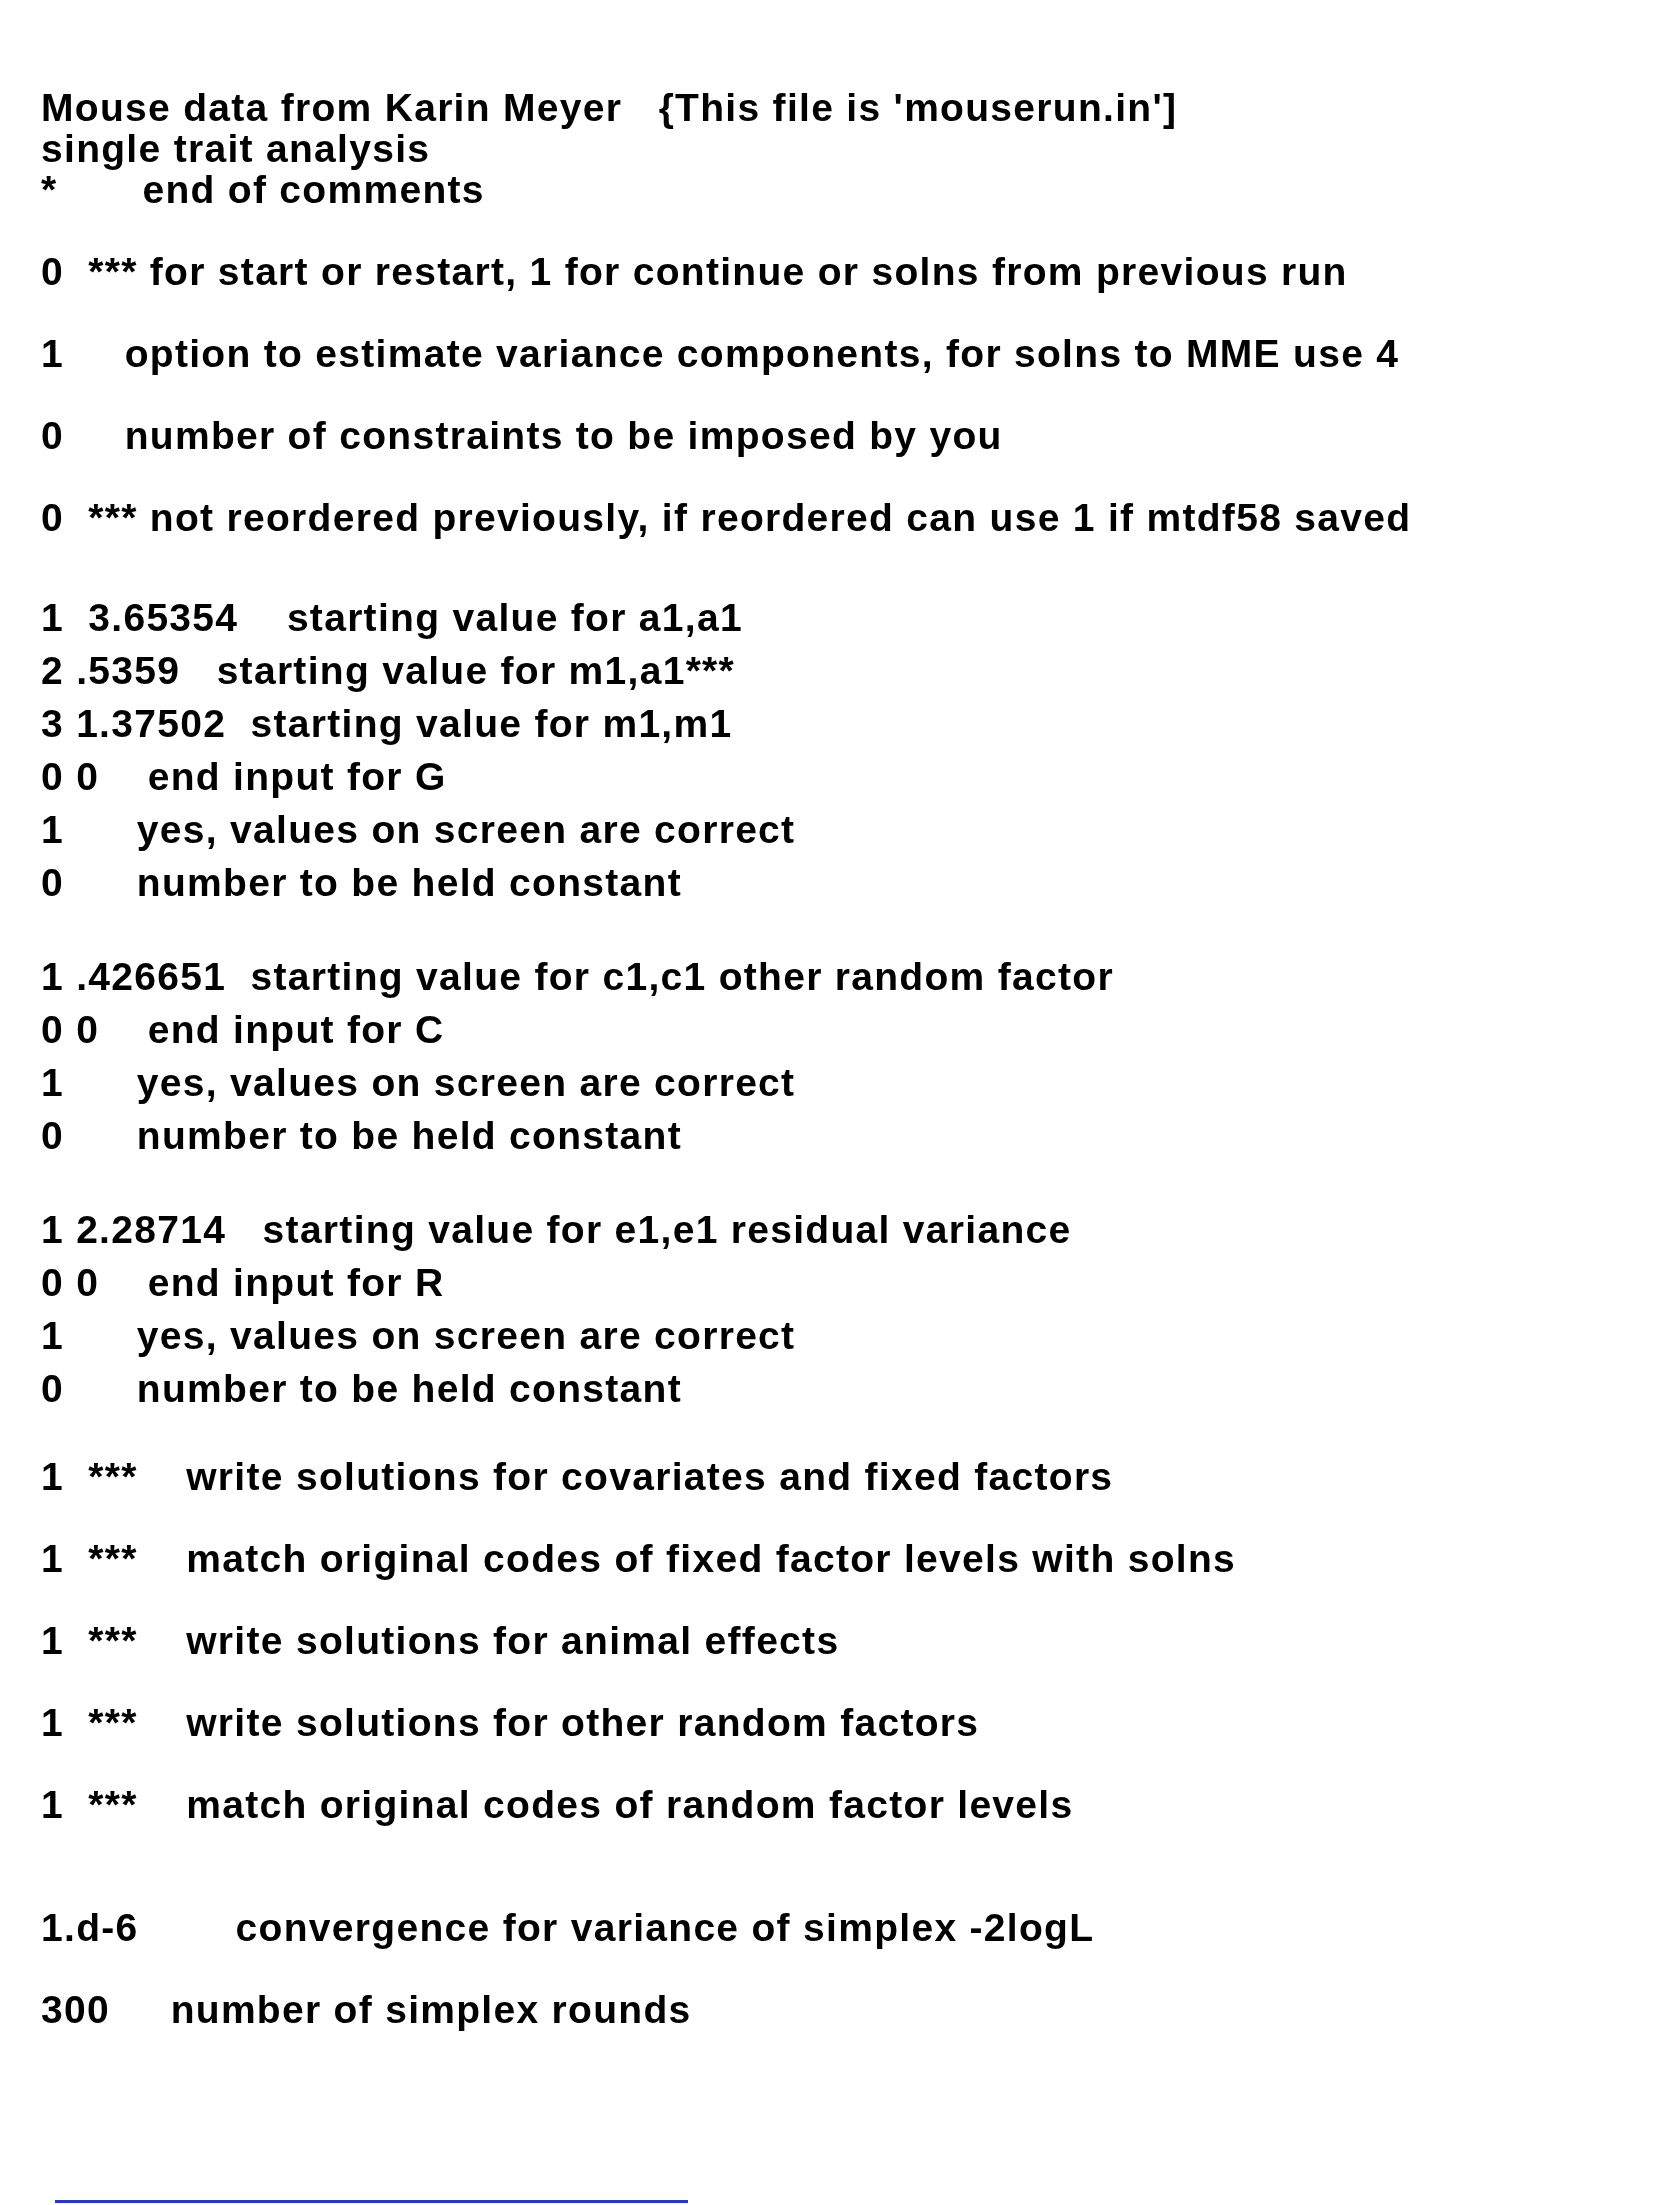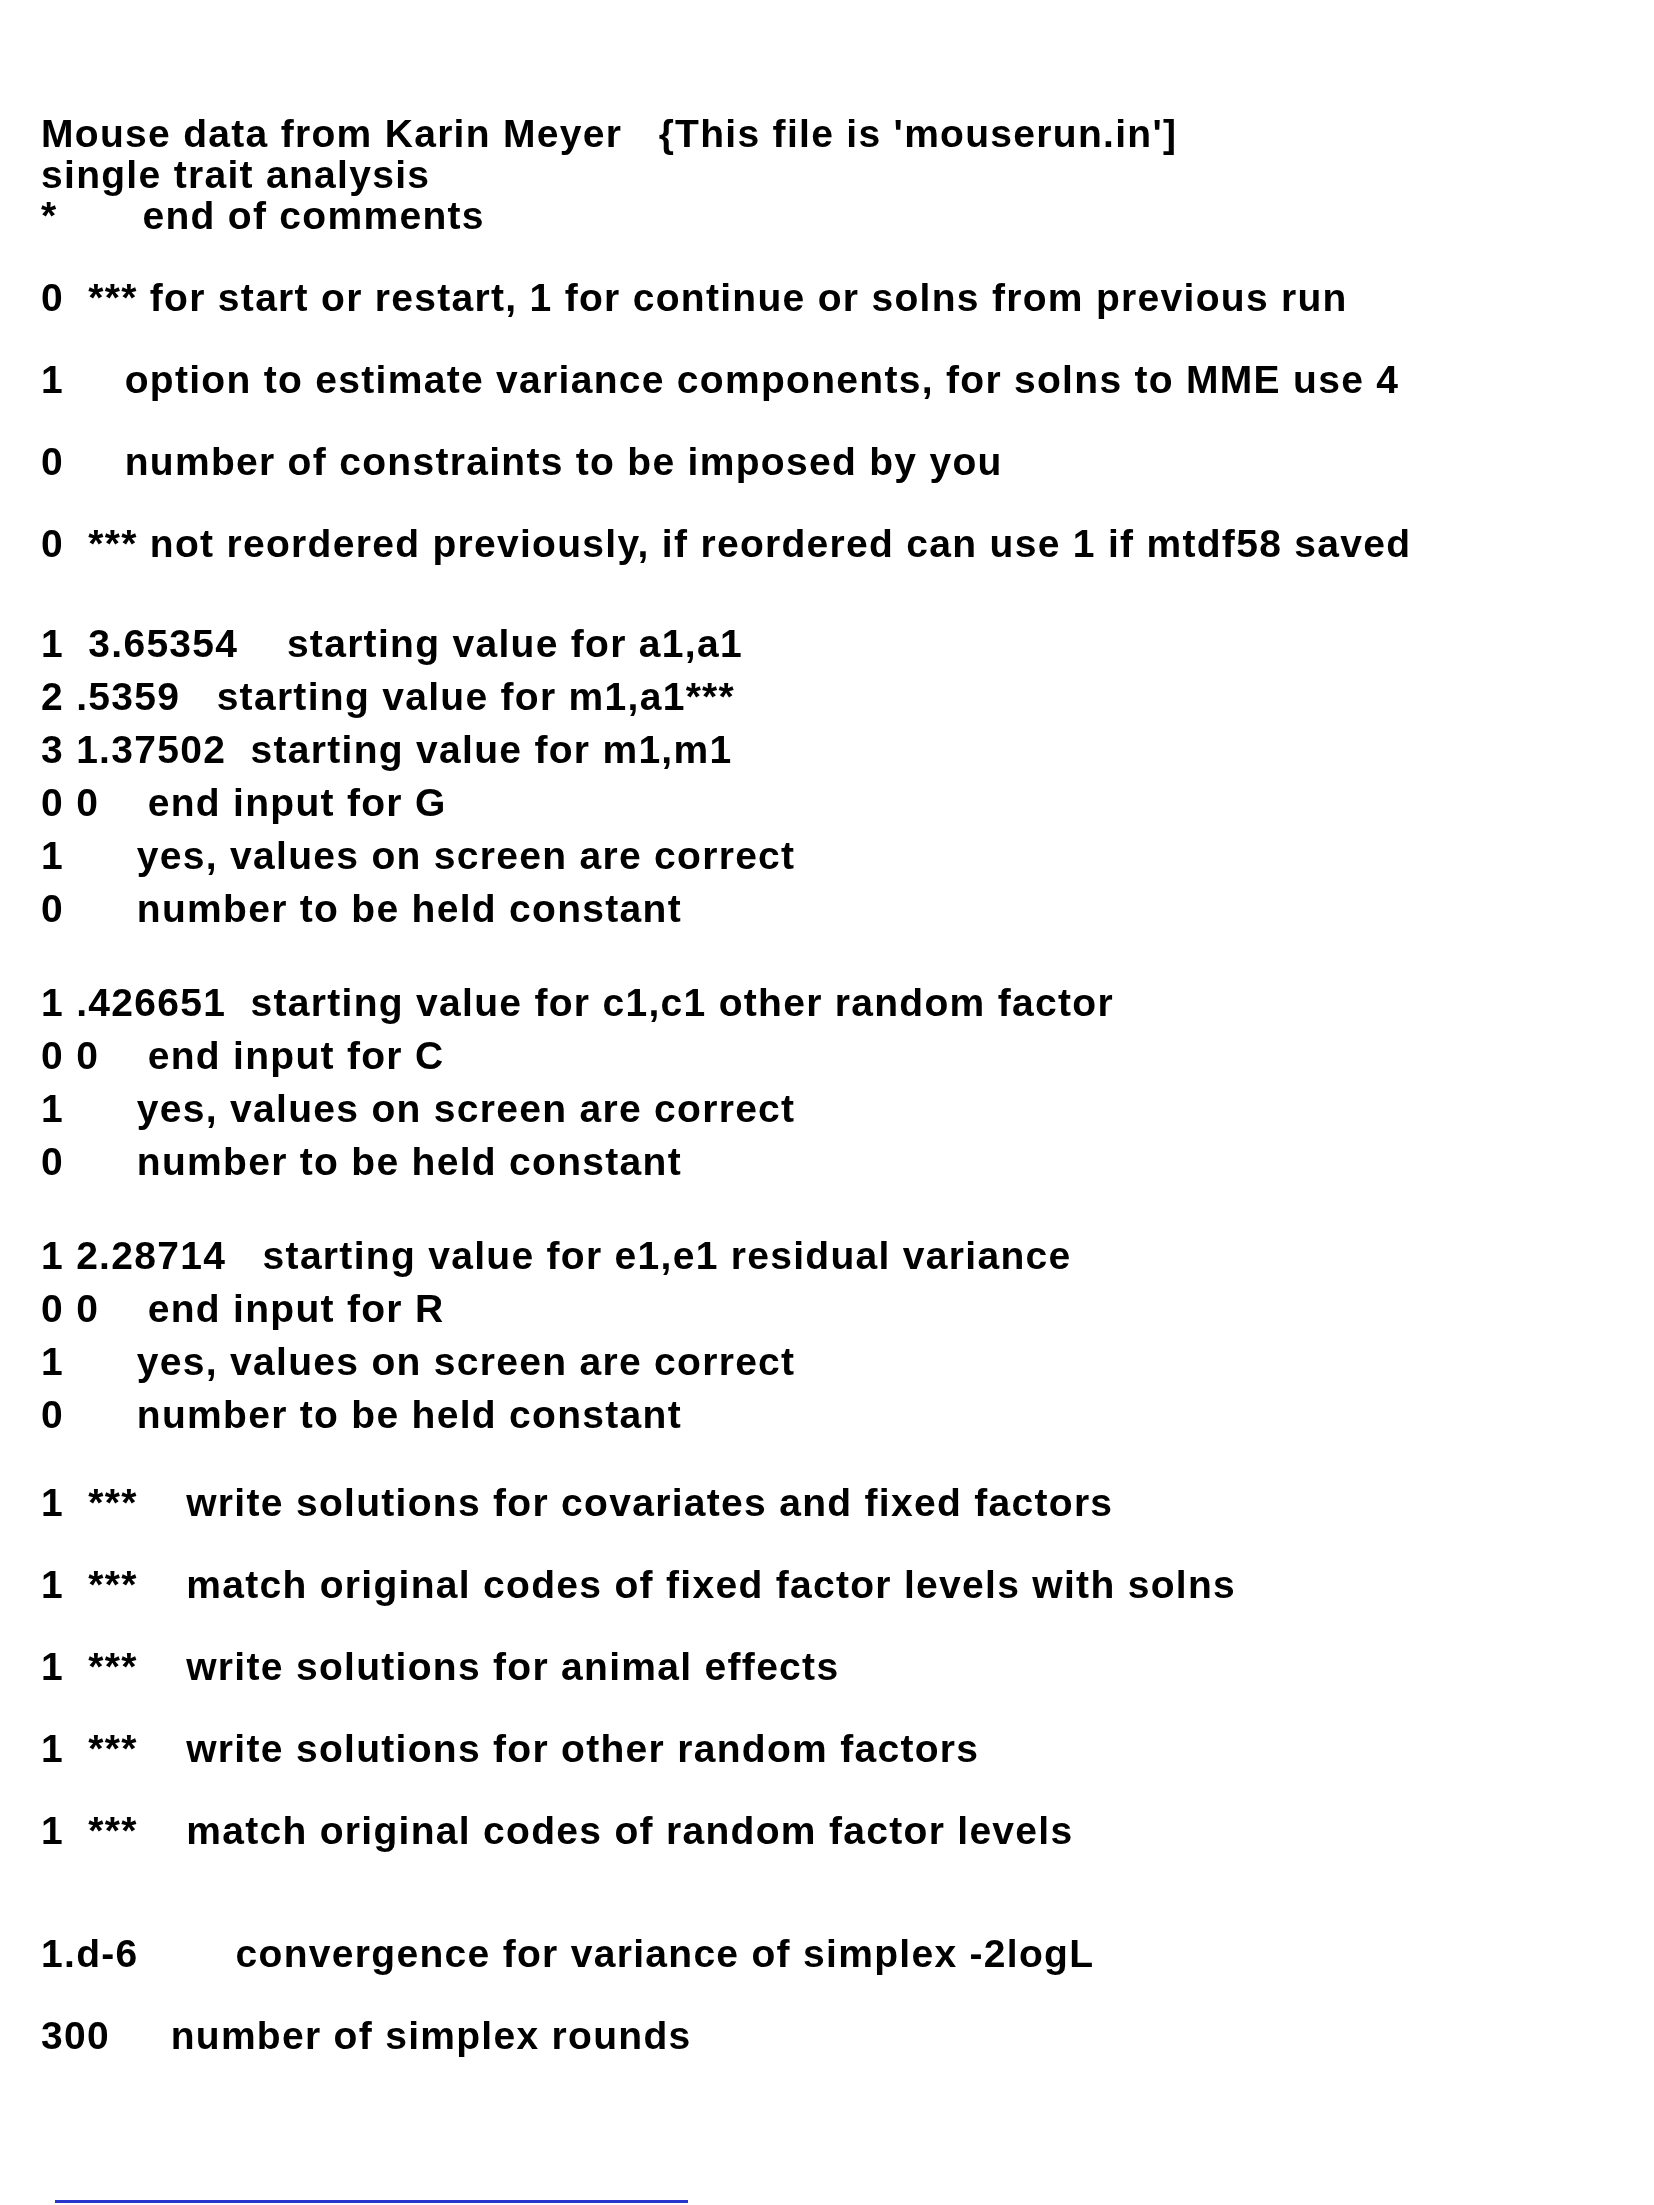--- a/index.html
+++ b/index.html
@@ -15,21 +15,21 @@
     font-family: "Liberation Sans", sans-serif;
   }
   .page {
     position: absolute;
     inset: 0;
     background: #ffffff;
   }
   .text-block {
     position: absolute;
     left: 41px;
-    top: 113px;
+    top: 87px;
     color: #000000;
     font-weight: bold;
     font-size: 39px;
     letter-spacing: 1.3px;
     white-space: pre;
   }
   .line-n {
     line-height: 41px;
     min-height: 41px;
   }

